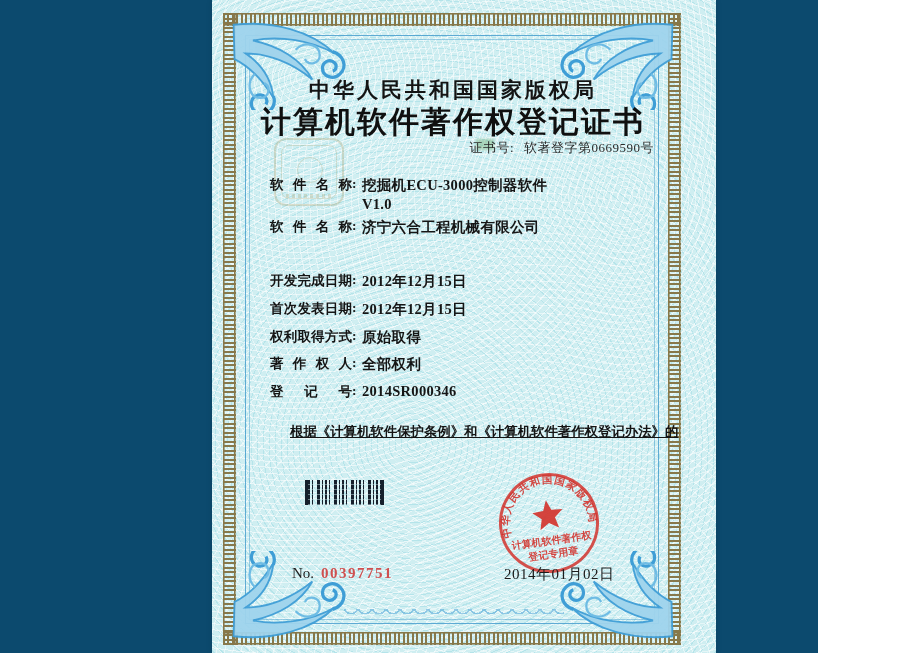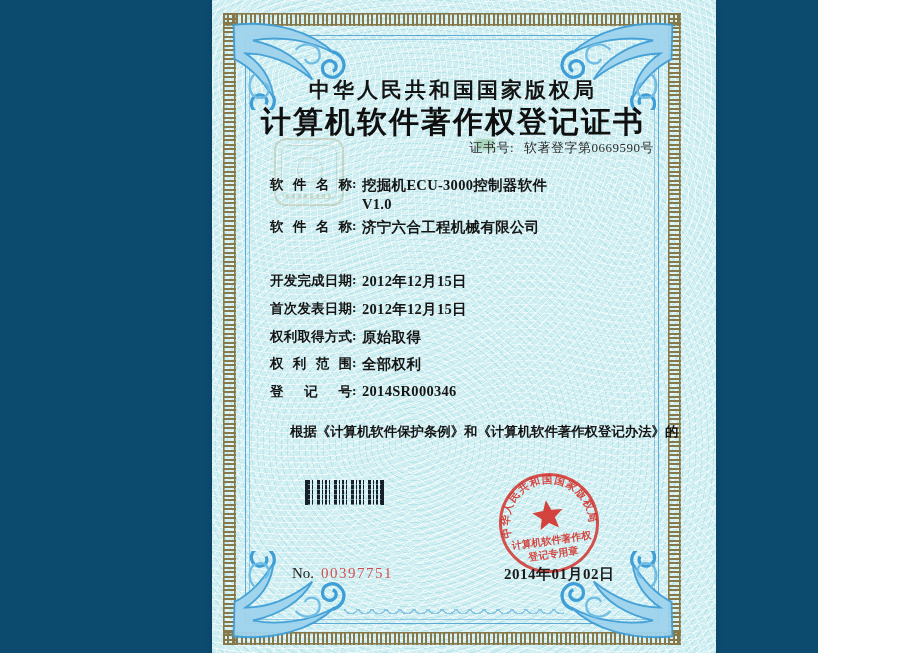--- a/index.html
+++ b/index.html
@@ -61,35 +61,35 @@
   .certno{position:absolute;top:139px;right:62px;font-size:13px;color:#2a2a2a;letter-spacing:.5px;}
   .certno .gap{display:inline-block;width:10px;}
   .fields{position:absolute;left:58px;top:0;width:420px;}
   .row{position:absolute;white-space:nowrap;color:#151515;}
   .lbl{display:inline-block;width:82px;font-size:13.5px;font-weight:700;
        text-align:justify;text-align-last:justify;vertical-align:top;}
   .colon{display:inline-block;width:10px;font-size:13.5px;font-weight:700;vertical-align:top;}
   .val{display:inline-block;font-size:14.5px;font-weight:700;letter-spacing:.3px;vertical-align:top;}
   .vline{line-height:19px;}
   .statement{position:absolute;left:56px;top:419px;width:420px;color:#151515;
-             font-size:13.4px;font-weight:600;line-height:26.5px;}
+             font-size:13.4px;font-weight:600;line-height:26.5px;text-decoration:underline;}
   .statement .s1{text-indent:22px;white-space:nowrap;}
   .statement .s2{white-space:nowrap;}
   
   .barcode{position:absolute;left:93px;top:480px;width:73px;height:25px;
            border-left:3px solid #16202c;border-right:3px solid #16202c;
            background-image:
              repeating-linear-gradient(0deg, rgba(207,238,241,.45) 0 1px, rgba(0,0,0,0) 1px 5px),
              repeating-linear-gradient(90deg,#16202c 0 2px,rgba(0,0,0,0) 2px 4px,#16202c 4px 5px,rgba(0,0,0,0) 5px 9px,#16202c 9px 12px,rgba(0,0,0,0) 12px 14px,#16202c 14px 15px,rgba(0,0,0,0) 15px 17px);}
   
   .seal{position:absolute;left:285px;top:471px;width:104px;height:104px;transform:rotate(-8deg);}
-  .issue-date{position:absolute;left:292px;top:565px;font-size:15px;font-weight:700;
+  .issue-date{position:absolute;left:292px;top:565px;font-size:15px;font-weight:400;
               color:#1a1a1a;letter-spacing:.5px;}
   .serial{position:absolute;left:80px;top:565px;font-size:15px;color:#1d1d1d;}
-  .serial .num{color:#cf5050;letter-spacing:1.5px;font-weight:400;margin-left:7px;margin-top:24px;}
+  .serial .num{color:#cf5050;letter-spacing:1.5px;font-weight:700;margin-left:7px;margin-top:24px;}
 </style>
 </head>
 <body>
 
 <svg width="0" height="0" style="position:absolute" aria-hidden="true">
   <defs>
     <symbol id="flourish" viewBox="0 0 130 95">
       <path d="M3,3 C45,-2 88,10 112,34 C88,20 52,14 24,20 C52,26 76,40 88,62 C66,44 40,34 16,34 C34,46 44,62 46,82 C34,62 20,48 4,40 Z" fill="#9fd3ec" stroke="#3f9ed6" stroke-width="2" opacity="0.95"></path>
       <path d="M110,32 c12,4 16,16 8,24 c-7,7 -19,3 -19,-6 c0,-7 8,-11 13,-6 c3,3 2,8 -2,9" fill="none" stroke="#3f9ed6" stroke-width="3.5"></path>
       <path d="M46,80 c4,12 -6,22 -17,18 c-9,-4 -9,-16 0,-19 c7,-2 12,4 9,10" fill="none" stroke="#3f9ed6" stroke-width="3.5"></path>
@@ -146,21 +146,21 @@
       <div class="row" style="top:272px">
         <span class="lbl">开发完成日期</span><span class="colon">:</span><span class="val">2012年12月15日</span>
       </div>
       <div class="row" style="top:300px">
         <span class="lbl">首次发表日期</span><span class="colon">:</span><span class="val">2012年12月15日</span>
       </div>
       <div class="row" style="top:328px">
         <span class="lbl">权利取得方式</span><span class="colon">:</span><span class="val">原始取得</span>
       </div>
       <div class="row" style="top:355px">
-        <span class="lbl">权利范围</span><span class="colon">:</span><span class="val">全部权利</span>
+        <span class="lbl">著作权人</span><span class="colon">:</span><span class="val">全部权利</span>
       </div>
       <div class="row" style="top:383px">
         <span class="lbl">登记号</span><span class="colon">:</span><span class="val">2014SR000346</span>
       </div>
     </div>
 
     <div class="statement">
       <div class="s1">根据《计算机软件保护条例》和《计算机软件著作权登记办法》的</div>
     </div>
 

